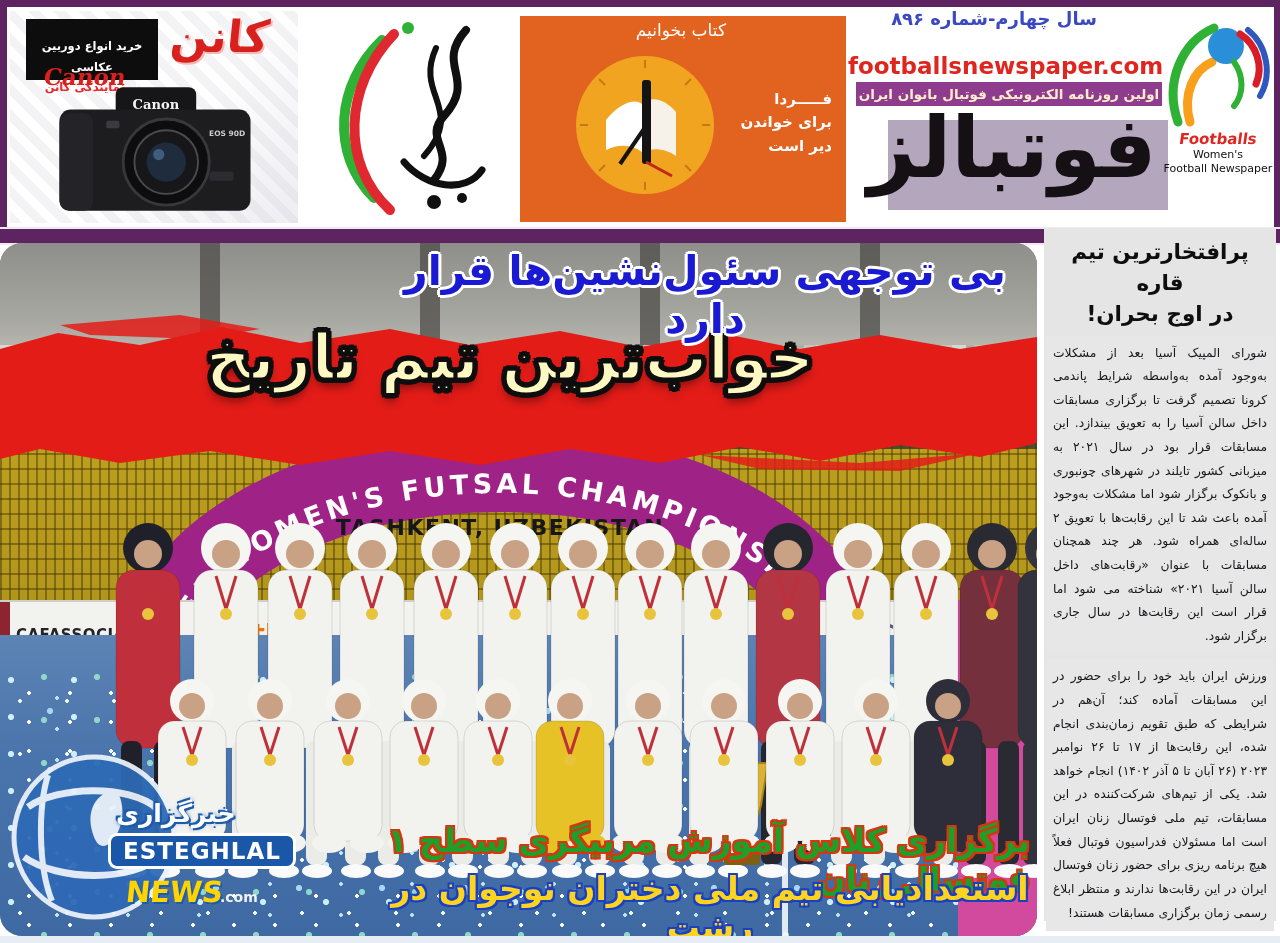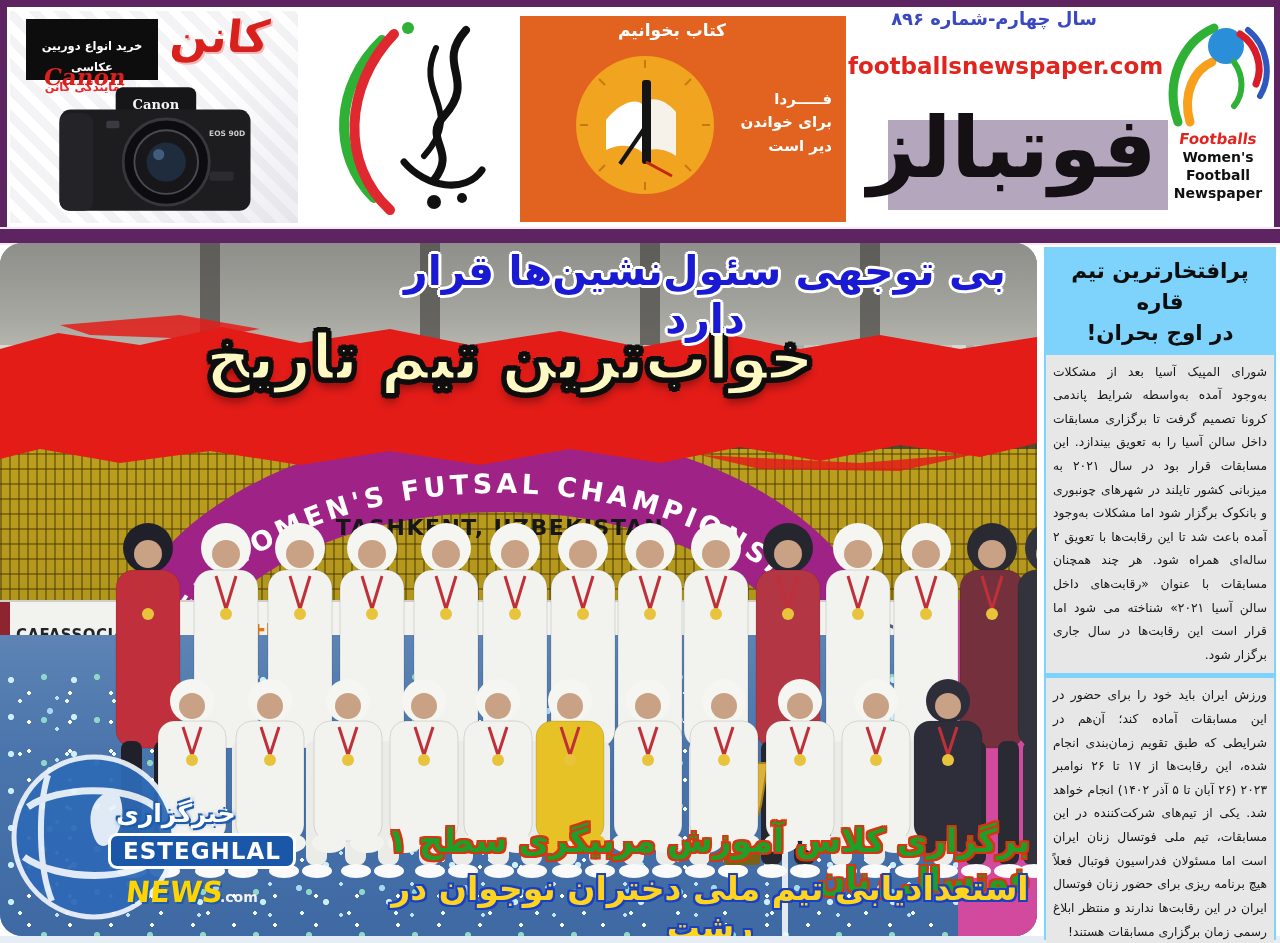--- a/index.html
+++ b/index.html
@@ -26,37 +26,37 @@
     text-shadow:2px 2px 0 #f4b8b8;}
   .canon-en{position:absolute;left:34px;top:52px;color:#d8201c;font-size:23px;font-weight:bold;
     font-family:"DejaVu Serif",serif;transform:skewX(-8deg);}
   .canon-cam{position:absolute;left:42px;top:66px;}
 
   
   .calli{left:316px;top:12px;width:196px;height:212px;}
 
   
   .bookbox{left:520px;top:16px;width:326px;height:206px;background:#e2621f;color:#fff;direction:rtl;}
-  .bookbox .title{position:absolute;right:120px;top:4px;font-size:17px;font-weight:bold;}
+  .bookbox .title{position:absolute;right:120px;top:4px;font-size:17px;font-weight:normal;}
   .book-circle{position:absolute;left:56px;top:40px;width:138px;height:138px;border-radius:50%;background:#f0a41f;}
   .book-slogan{position:absolute;right:14px;top:72px;text-align:right;font-weight:bold;font-size:15px;line-height:1.55;}
 
   
   .mast-dates{left:856px;top:8px;width:276px;text-align:center;color:#3a49c0;font-weight:bold;
     font-size:18px;line-height:1.25;direction:rtl;}
   .mast-site{left:848px;top:53px;width:300px;text-align:center;color:#e0251f;font-weight:bold;font-size:23px;}
   .mast-tagline{left:856px;top:82px;width:306px;height:24px;background:#8e3d8e;color:#ffeccc;
     text-align:center;font-weight:bold;font-size:13.5px;line-height:24px;direction:rtl;}
   .mast-band{left:888px;top:120px;width:280px;height:90px;background:#b4a7bd;}
   .mast-title{left:862px;top:98px;width:300px;text-align:center;color:#141014;font-size:84px;
     font-weight:bold;direction:rtl;line-height:1.2;}
   .mast-logo{left:1160px;top:18px;width:116px;height:205px;}
   .logo-en{position:absolute;left:0;top:112px;width:116px;text-align:center;}
   .logo-en .l1{color:#e0251f;font-weight:bold;font-size:15px;transform:skewX(-8deg);}
-  .logo-en .l2,.logo-en .l3{color:#101010;font-weight:bold;font-size:14px;line-height:1.3;}
+  .logo-en .l2,.logo-en .l3{color:#101010;font-weight:normal;font-size:11px;line-height:1.3;}
 
   
   .photo{left:0px;top:243px;width:1037px;height:693px;border-radius:22px;overflow:hidden;background:#7c7c78;}
   .ceiling{position:absolute;left:0;top:0;width:100%;height:128px;
     background:linear-gradient(180deg,#8e8e8a 0%,#a8a8a2 60%,#c2c2ba 100%);}
   .pillar{position:absolute;top:0;width:20px;height:120px;background:#4e4c48;opacity:.75;}
   .foil{position:absolute;left:0;top:102px;width:100%;height:24px;
     background:repeating-linear-gradient(90deg,#d8d8d2 0 14px,#aeaea8 14px 22px,#c6c6c0 22px 34px);}
   .seats{position:absolute;left:0;top:126px;width:100%;height:266px;
     background:
@@ -113,21 +113,21 @@
   .watermark{position:absolute;left:8px;top:498px;width:290px;height:190px;}
   .wm-fa{position:absolute;left:108px;top:58px;color:#fff;font-size:25px;font-weight:bold;direction:rtl;
     text-shadow:0 0 4px #1d5cab,2px 2px 0 #1d5cab,-2px -2px 0 #1d5cab;}
   .wm-box{position:absolute;left:100px;top:92px;background:#1a57a8;border:3px solid #fff;border-radius:9px;
     color:#fff;font-weight:bold;font-size:23px;padding:2px 12px;letter-spacing:1px;}
   .wm-news{position:absolute;left:118px;top:134px;color:#ffd400;font-weight:bold;font-size:29px;
     transform:skewX(-6deg);text-shadow:2px 2px 0 #1d5cab;}
   .wm-com{position:absolute;left:212px;top:148px;color:#f2f2f2;font-weight:bold;font-size:14px;}
 
   
-  .article{left:1044px;top:247px;width:232px;height:693px;background:#7dd3fc;direction:rtl;}
+  .article{left:1044px;top:228px;width:232px;height:693px;background:#e5e5e5;direction:rtl;}
   .article-title{margin:8px 4px 6px 4px;text-align:center;font-weight:bold;font-size:21.5px;
     line-height:1.45;color:#0e0e0e;}
   .article p{background:#e7e7e7;color:#17171a;font-size:12.3px;font-weight:normal;line-height:1.92;
     text-align:justify;margin:0 2px 5px 2px;padding:6px 7px;}
 </style>
 </head>
 <body>
 
 <div id="page">
 
@@ -199,20 +199,21 @@
       <div>فـــــردا</div>
       <div>برای خواندن</div>
       <div>دیر است</div>
     </div>
   </div>
 
   <div class="abs mast-dates">
     <div>سال چهارم-شماره ۸۹۶</div>
   </div>
   <div class="abs mast-site">footballsnewspaper.com</div>
+  <div class="abs mast-tagline">اولین روزنامه الکترونیکی فوتبال بانوان ایران</div>
   <div class="abs mast-band"></div>
   <div class="abs mast-title">فوتبالز</div>
   <div class="abs mast-logo">
     <svg width="116" height="110" viewBox="0 0 116 110">
       <path d="M18,104 C4,64 22,24 54,10" stroke="#2eb135" stroke-width="9" fill="none" stroke-linecap="round"></path>
       <path d="M30,104 C22,76 34,52 52,44" stroke="#f8a01c" stroke-width="9" fill="none" stroke-linecap="round"></path>
       <circle cx="66" cy="28" r="18" fill="#2a8fd8"></circle>
       <path d="M80,16 C96,26 104,48 96,66" stroke="#d81c28" stroke-width="7" fill="none" stroke-linecap="round"></path>
       <path d="M88,12 C108,28 112,58 100,78" stroke="#2e58c0" stroke-width="6" fill="none" stroke-linecap="round"></path>
       <path d="M74,44 C84,58 84,76 74,88" stroke="#2eb135" stroke-width="6" fill="none" stroke-linecap="round"></path>

